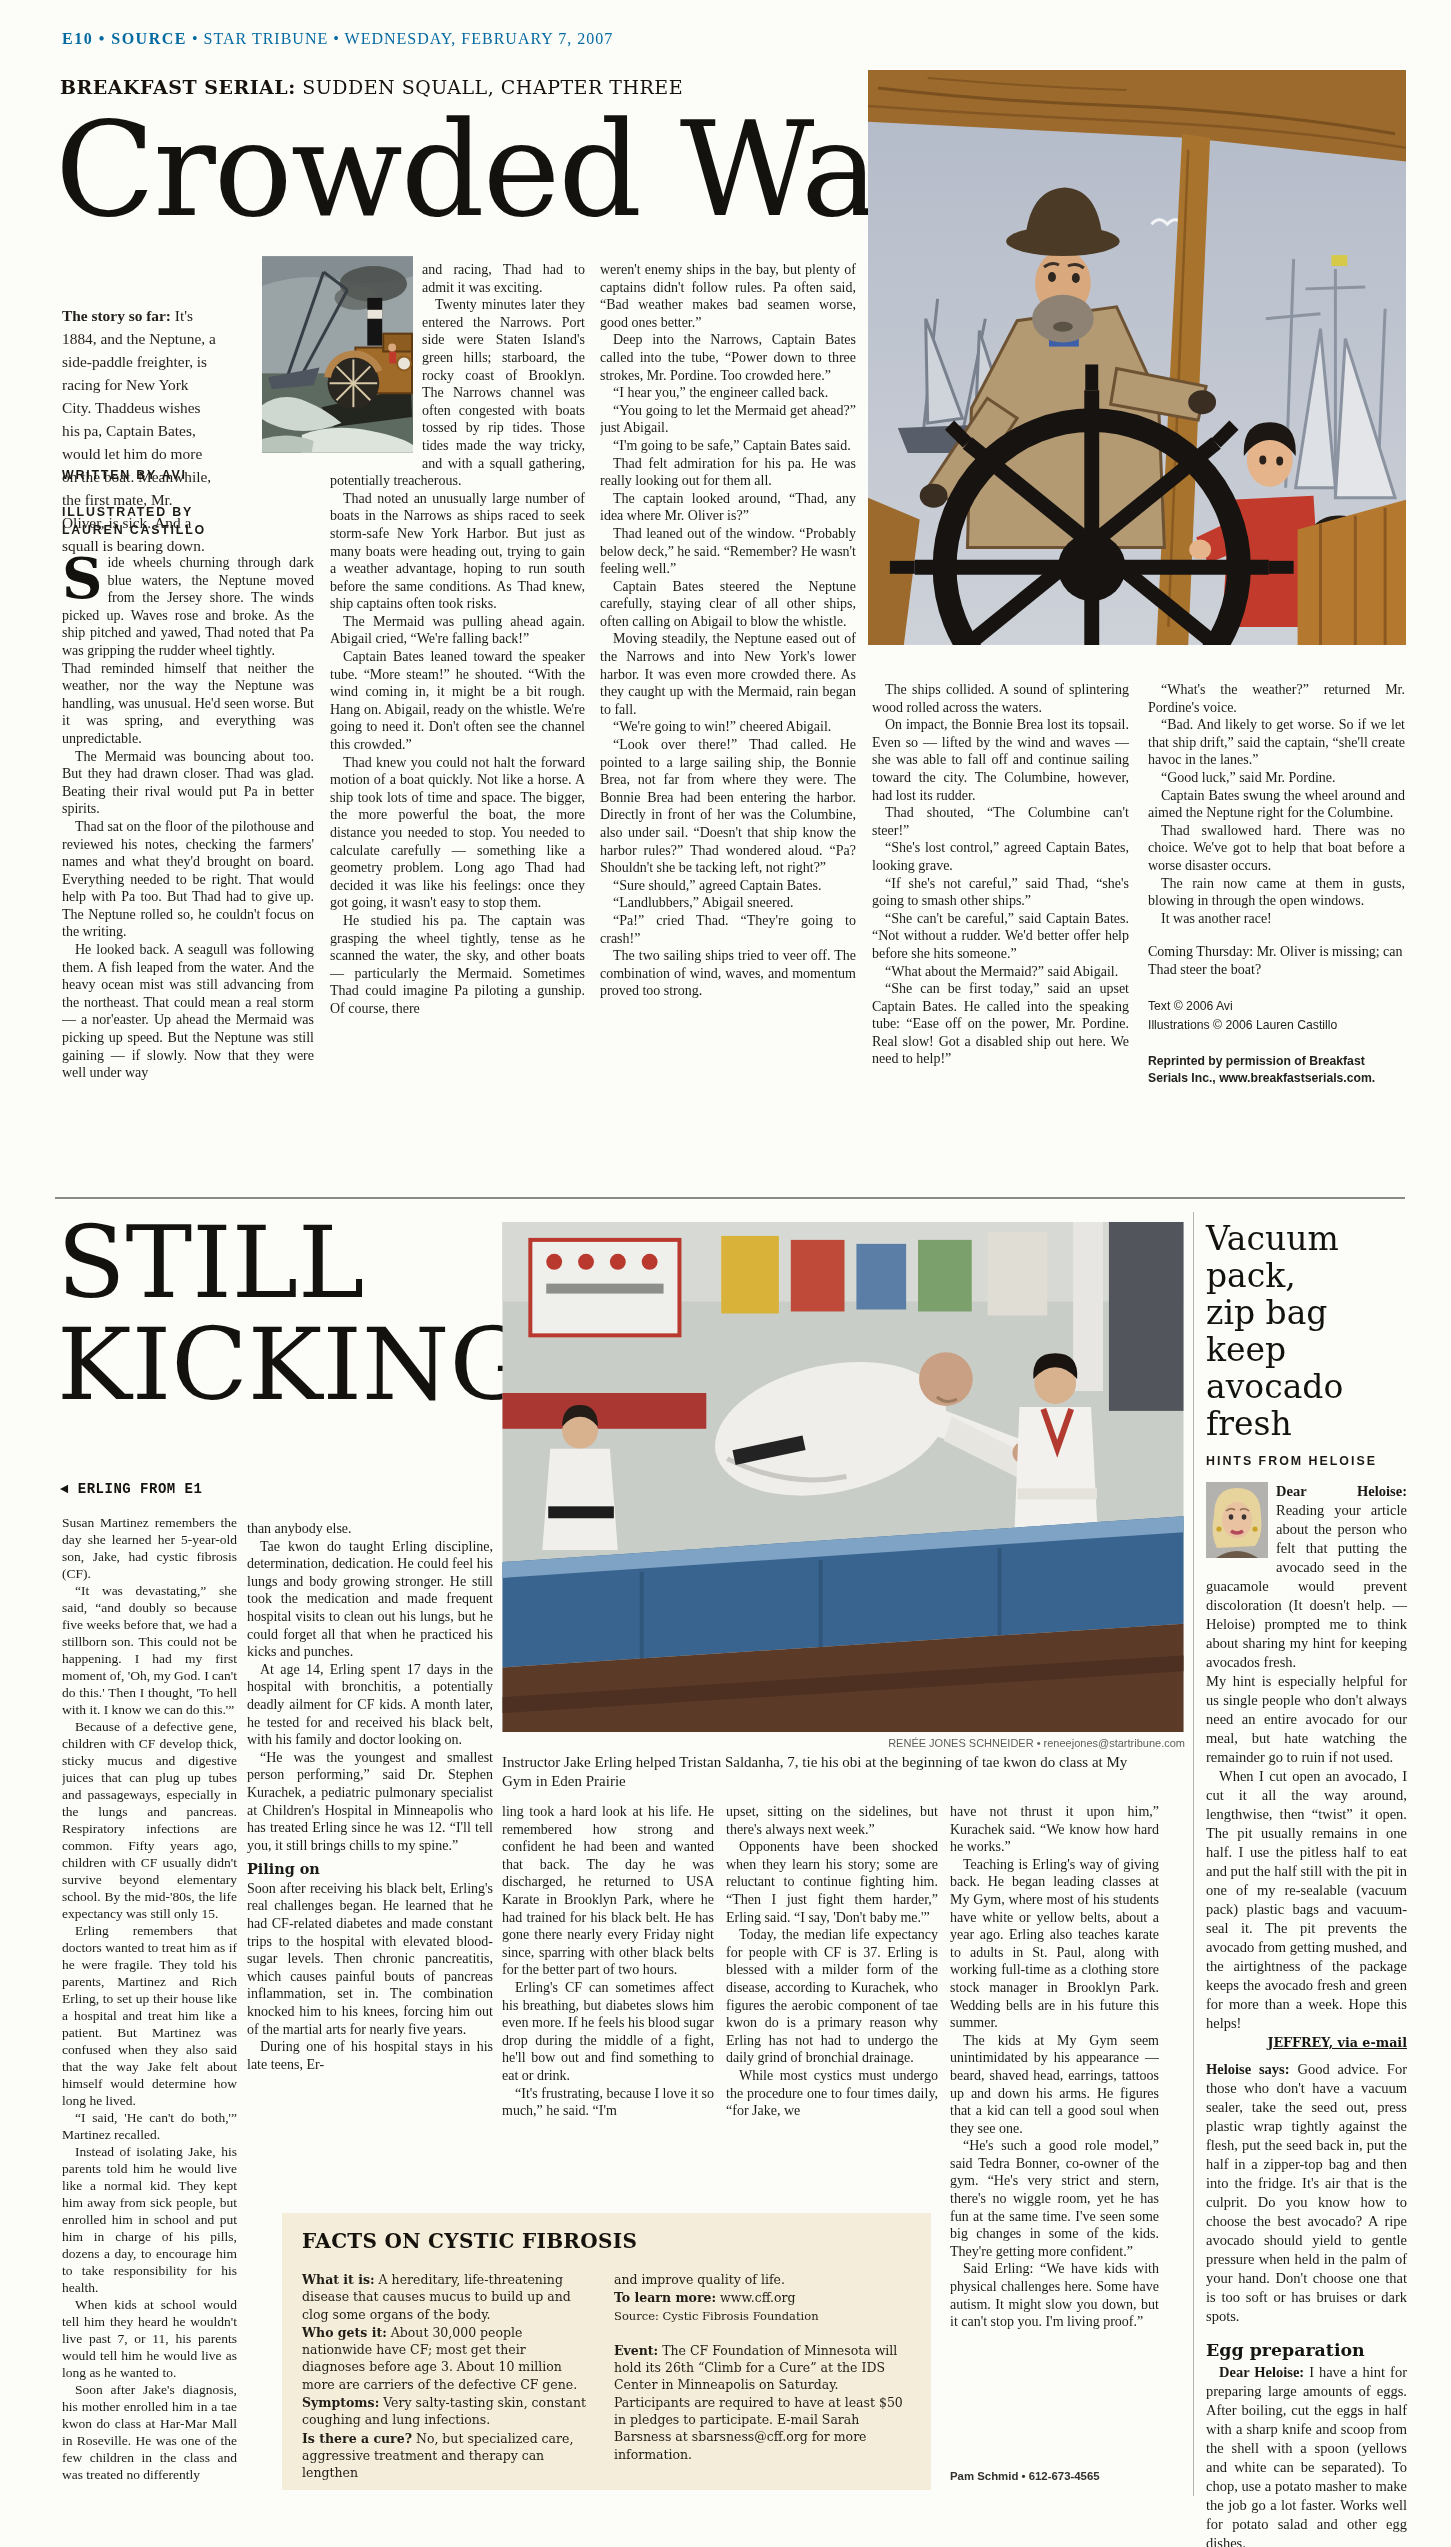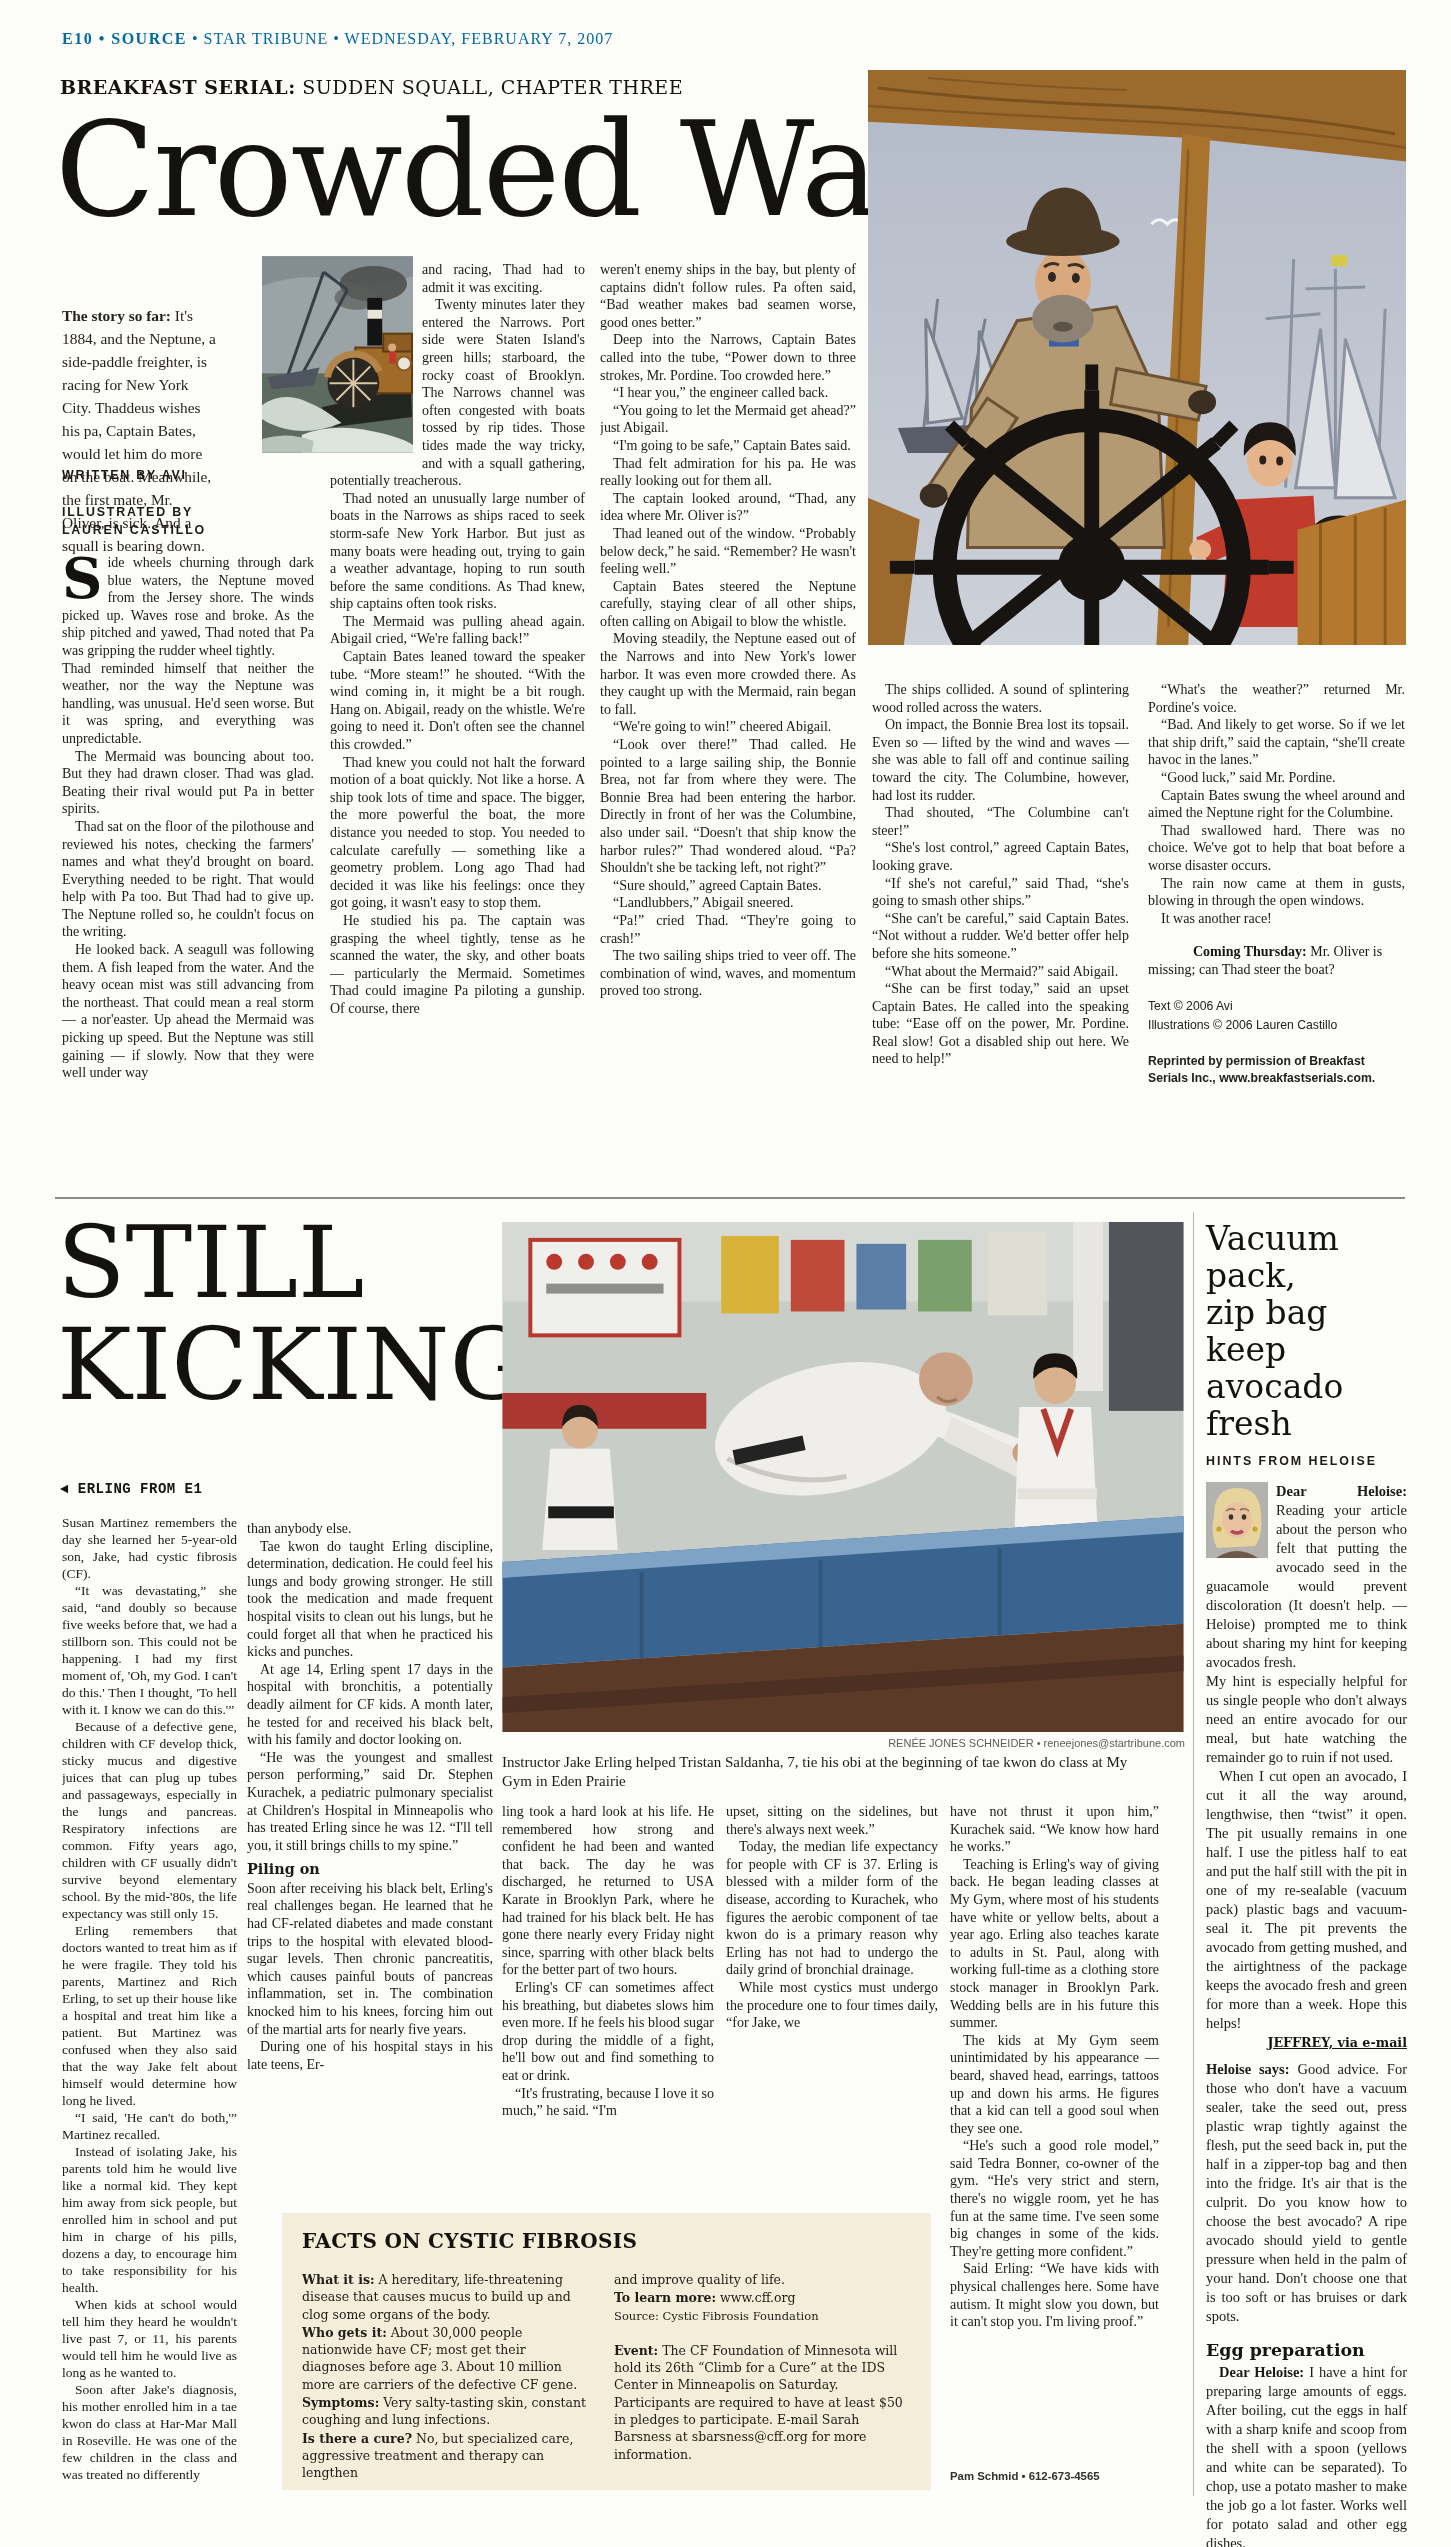--- a/index.html
+++ b/index.html
@@ -24,21 +24,21 @@
   
   .coltext{font-size:14px;line-height:17.6px;text-align:justify;color:#1c1a15;}
   .coltext p{margin:0;}
   .coltext p + p{text-indent:13px;}
   .coltext.indent-first p:first-child{text-indent:13px;}
   .dropcap{float:left;font-family:"DejaVu Serif",serif;font-weight:700;font-size:56px;
            line-height:44px;padding:2px 5px 0 0;color:#14120e;}
   .wrapspacer{float:left;}
 
   .coming{font-size:14px;line-height:18px;margin-top:16px;}
-  .coming b{font-weight:700;margin-left:45px;}
+  .coming b{font-weight:400;}
   .credits{font-family:"Liberation Sans",sans-serif;font-size:12.2px;line-height:19px;
            color:#23211c;margin-top:18px;}
   .reprint{font-family:"Liberation Sans",sans-serif;font-size:12.2px;font-weight:700;
            line-height:17px;color:#23211c;margin-top:18px;}
 
   .hrule{background:#8a8a86;height:2px;}
   .vrule{background:#b5b5b0;width:1px;}
 
   
   .skhead{font-family:"DejaVu Serif",serif;font-size:100px;line-height:102px;letter-spacing:0;
@@ -419,20 +419,21 @@
   <div class="abs coltext" style="left:502px;top:1803px;width:212px;height:410px;overflow:hidden;">
     <div>
         <p>ling took a hard look at his life. He remembered how strong and confident he had been and wanted that back. The day he was discharged, he returned to USA Karate in Brooklyn Park, where he had trained for his black belt. He has gone there nearly every Friday night since, sparring with other black belts for the better part of two hours.</p>
         <p>Erling's CF can sometimes affect his breathing, but diabetes slows him even more. If he feels his blood sugar drop during the middle of a fight, he'll bow out and find something to eat or drink.</p>
         <p>“It's frustrating, because I love it so much,” he said. “I'm</p>
       </div>
   </div>
   <div class="abs coltext" style="left:726px;top:1803px;width:212px;height:410px;overflow:hidden;">
     <div>
         <p>upset, sitting on the sidelines, but there's always next week.”</p>
+        <p>Opponents have been shocked when they learn his story; some are reluctant to continue fighting him. “Then I just fight them harder,” Erling said. “I say, 'Don't baby me.'”</p>
         <p>Today, the median life expectancy for people with CF is 37. Erling is blessed with a milder form of the disease, according to Kurachek, who figures the aerobic component of tae kwon do is a primary reason why Erling has not had to undergo the daily grind of bronchial drainage.</p>
         <p>While most cystics must undergo the procedure one to four times daily, “for Jake, we</p>
       </div>
   </div>
   <div class="abs coltext" style="left:950px;top:1803px;width:209px;height:649px;overflow:hidden;">
     <div>
         <p>have not thrust it upon him,” Kurachek said. “We know how hard he works.”</p>
         <p>Teaching is Erling's way of giving back. He began leading classes at My Gym, where most of his students have white or yellow belts, about a year ago. Erling also teaches karate to adults in St. Paul, along with working full-time as a clothing store stock manager in Brooklyn Park. Wedding bells are in his future this summer.</p>
         <p>The kids at My Gym seem unintimidated by his appearance — beard, shaved head, earrings, tattoos up and down his arms. He figures that a kid can tell a good soul when they see one.</p>
         <p>“He's such a good role model,” said Tedra Bonner, co-owner of the gym. “He's very strict and stern, there's no wiggle room, yet he has fun at the same time. I've seen some big changes in some of the kids. They're getting more confident.”</p>

